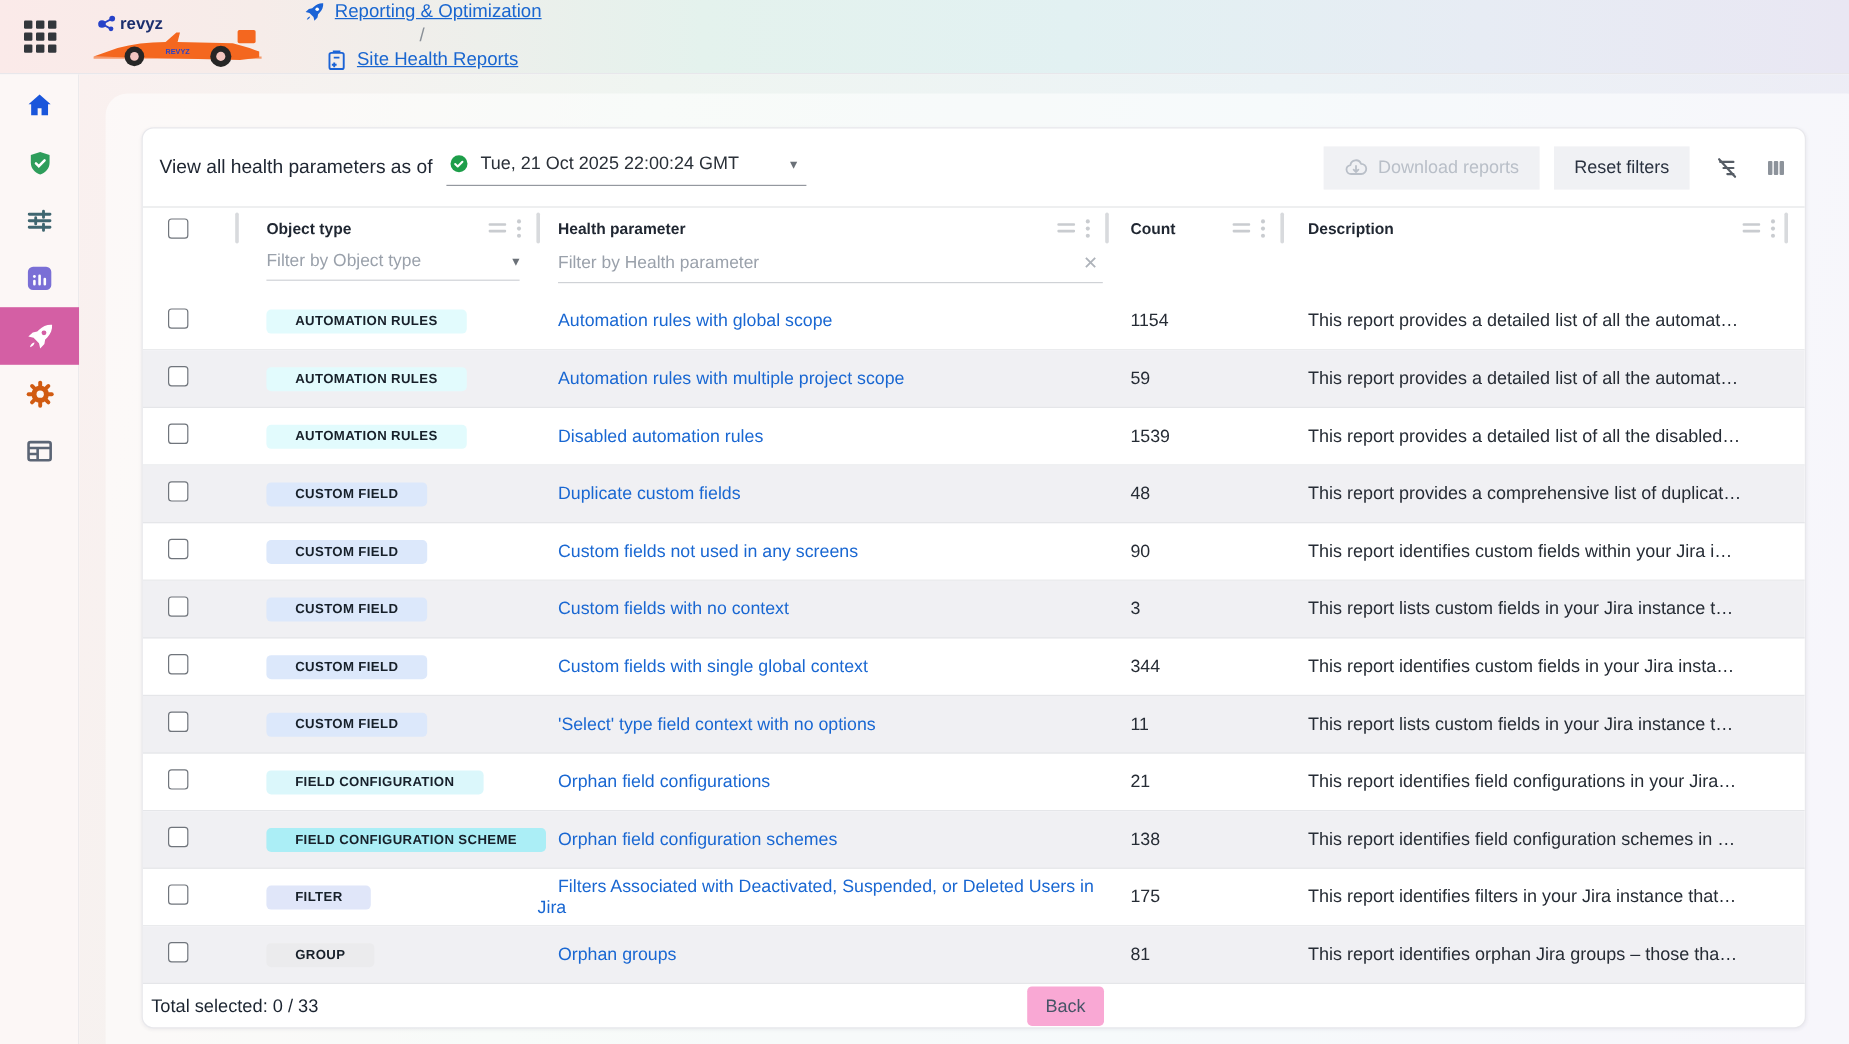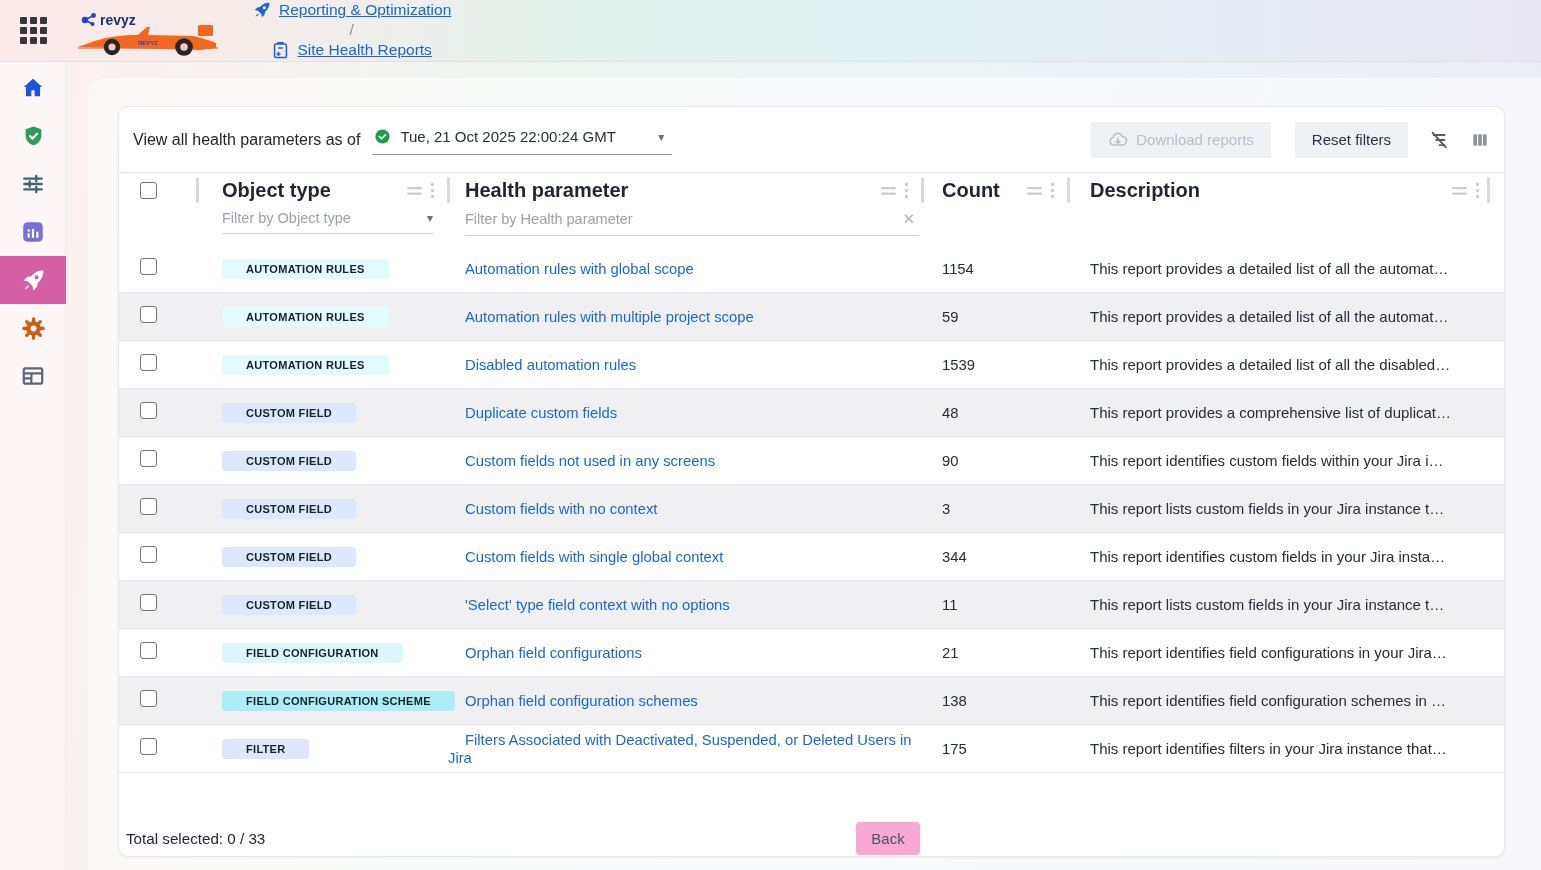--- a/index.html
+++ b/index.html
@@ -51,21 +51,21 @@
     display:flex; align-items:center; gap:8px; }
   .btn.disabled { color:#b9bfc8; cursor:default; }
   .btn.normal { color:#2a3240; }
   .push { margin-left:auto; }
   .icon-btn { margin-left:20px; display:flex; align-items:center; cursor:pointer; }
 
   
   .grid-cols { display:grid; grid-template-columns:78px 251px 474px 146px 1fr; }
   .thead { height:35px; align-items:center; }
   .hcell { position:relative; display:flex; align-items:center; height:100%; }
-  .hlabel { font-weight:700; font-size:20px; color:#1f2631; }
+  .hlabel { font-weight:700; font-size:13px; color:#1f2631; }
   .pad-type { padding-left:25px; } .pad-param { padding-left:17px; }
   .pad-count { padding-left:20px; } .pad-desc { padding-left:22px; }
   .hmeta { margin-left:auto; display:flex; align-items:center; gap:8px; margin-right:13px; cursor:pointer; }
   .vsep { position:absolute; left:-1px; top:4px; width:3px; height:26px; background:#d8dadd; border-radius:2px; }
   .vsep.right { left:auto; right:14px; }
   .checkbox { width:17px; height:17px; border:1.6px solid #70757c; border-radius:3px;
     background:#fff; display:inline-block; cursor:pointer; }
   .c-check { padding-left:21px; }
 
   .tfilter { height:37px; align-items:flex-start; }
@@ -240,21 +240,21 @@
         </div>
         <button class="btn disabled push">
           <svg width="20" height="20" viewBox="0 0 24 24">
             <g fill="none" stroke="#b9bfc8" stroke-width="1.8" stroke-linecap="round" stroke-linejoin="round">
               <path d="M7 18a4.5 4.5 0 0 1-.6-8.96A5.5 5.5 0 0 1 17 7.8 4.2 4.2 0 0 1 17.3 18z"></path>
               <path d="M12 10v6m0 0-2.4-2.4M12 16l2.4-2.4"></path>
             </g>
           </svg>
           <span>Download reports</span>
         </button>
-        <button class="btn normal" style="margin-left:24px;">Reset filters</button>
+        <button class="btn normal" style="margin-left:12px;">Reset filters</button>
         <span class="icon-btn">
           <svg width="22" height="22" viewBox="0 0 24 24">
             <g stroke="#565d66" stroke-width="2" stroke-linecap="round" fill="none">
               <path d="M6 6.5h12M9 12h9M12.5 17.5h5.5"></path>
               <path d="M5 4 19.5 20"></path>
             </g>
           </svg>
         </span>
         <span class="icon-btn">
           <svg width="20" height="20" viewBox="0 0 24 24">
@@ -450,20 +450,27 @@
   </div>
 
   <div class="trow grid-cols">
     <div class="c-check"><span class="checkbox"></span></div>
     <div><span class="badge" style="background: rgb(224, 230, 249);">FILTER</span></div>
     <div class="c-param"><a>Filters Associated with Deactivated, Suspended, or Deleted Users in Jira</a></div>
     <div class="c-count">175</div>
     <div class="c-desc">This report identifies filters in your Jira instance that…</div>
   </div>
 
+  <div class="trow grid-cols alt">
+    <div class="c-check"><span class="checkbox"></span></div>
+    <div><span class="badge" style="background: rgb(235, 235, 237);">GROUP</span></div>
+    <div class="c-param"><a>Orphan groups</a></div>
+    <div class="c-count">81</div>
+    <div class="c-desc">This report identifies orphan Jira groups – those tha…</div>
+  </div>
 </div>
 
       <div class="tfoot">
         <span class="total">Total selected: 0 / 33</span>
         <button class="back-btn">Back</button>
       </div>
 
     </div>
   </main>
 </div>

